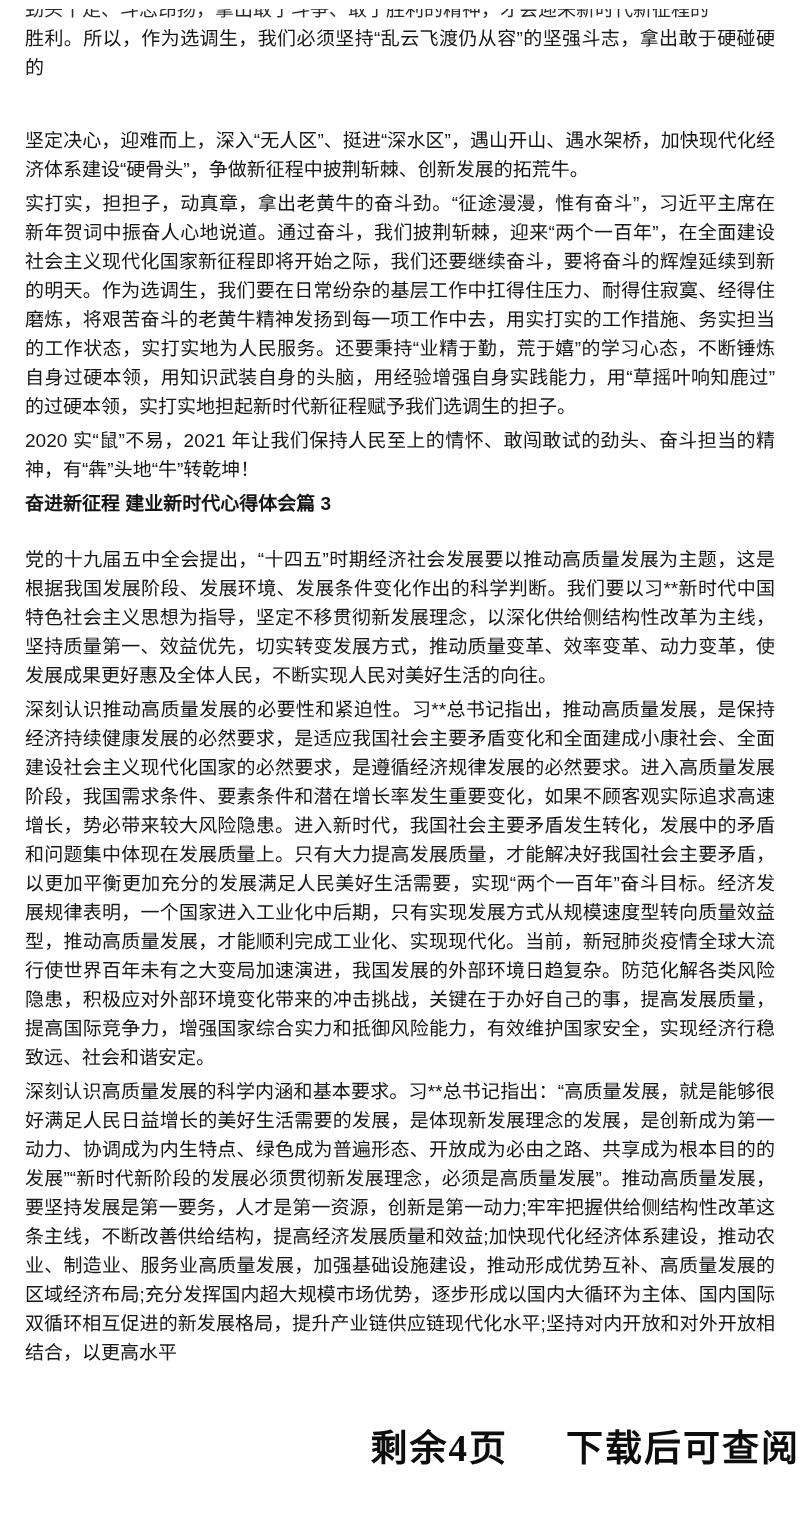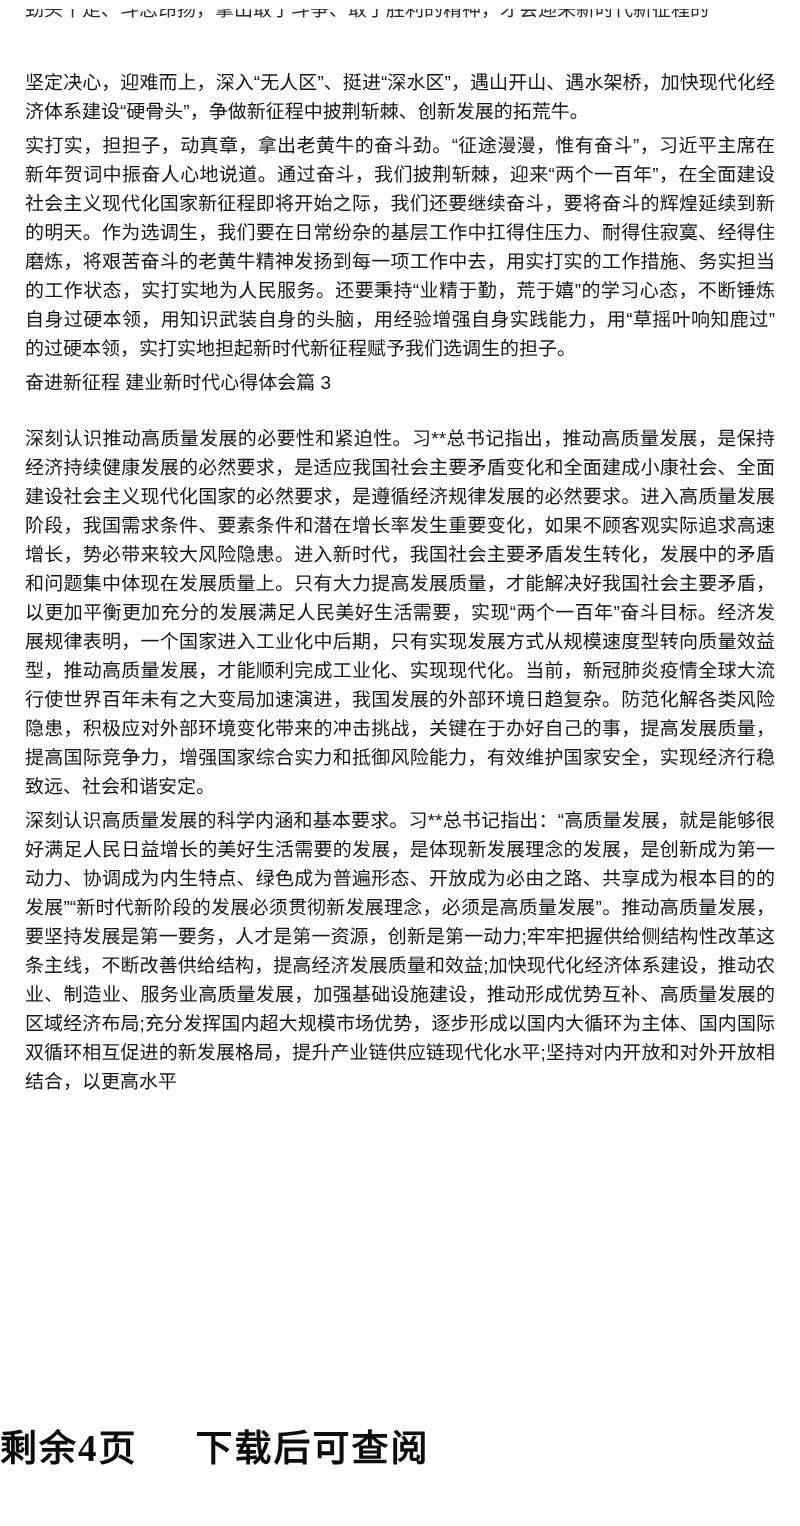--- a/index.html
+++ b/index.html
@@ -38,28 +38,28 @@
   .clipped-line p {
     margin: -14px 0 0 0;
     white-space: nowrap;
     color: #2a2a2a;
   }
   .para-gap-large {
     margin-top: 44px !important;
   }
   .section-heading {
     margin: 0 0 27px 0 !important;
-    font-weight: 400;
+    font-weight: 700;
   }
   .footer-banner {
     position: absolute;
     left: 0;
     top: 1418px;
     width: 100%;
-    text-align: left;
+    text-align: right;
     font-weight: 700;
     font-size: 37px;
     letter-spacing: 2px;
     color: #0d0d0d;
     font-family: "Liberation Serif", "DejaVu Serif", serif;
   }
   .footer-banner .remaining {
     margin-right: 58px;
   }
 </style>
@@ -67,28 +67,31 @@
 <body>
 
 <div class="page">
 
   <div class="doc-body">
 
     <div class="clipped-line">
       <p>劲头十足、斗志昂扬，拿出敢于斗争、敢于胜利的精神，才会迎来新时代新征程的</p>
     </div>
 
+    <p>胜利。所以，作为选调生，我们必须坚持“乱云飞渡仍从容”的坚强斗志，拿出敢于硬碰硬的</p>
 
     <p class="para-gap-large">坚定决心，迎难而上，深入“无人区”、挺进“深水区”，遇山开山、遇水架桥，加快现代化经济体系建设“硬骨头”，争做新征程中披荆斩棘、创新发展的拓荒牛。</p>
 
     <p>实打实，担担子，动真章，拿出老黄牛的奋斗劲。“征途漫漫，惟有奋斗”，习近平主席在新年贺词中振奋人心地说道。通过奋斗，我们披荆斩棘，迎来“两个一百年”，在全面建设社会主义现代化国家新征程即将开始之际，我们还要继续奋斗，要将奋斗的辉煌延续到新的明天。作为选调生，我们要在日常纷杂的基层工作中扛得住压力、耐得住寂寞、经得住磨炼，将艰苦奋斗的老黄牛精神发扬到每一项工作中去，用实打实的工作措施、务实担当的工作状态，实打实地为人民服务。还要秉持“业精于勤，荒于嬉”的学习心态，不断锤炼自身过硬本领，用知识武装自身的头脑，用经验增强自身实践能力，用“草摇叶响知鹿过”的过硬本领，实打实地担起新时代新征程赋予我们选调生的担子。</p>
 
+    <p>2020 实“鼠”不易，2021 年让我们保持人民至上的情怀、敢闯敢试的劲头、奋斗担当的精神，有“犇”头地“牛”转乾坤！</p>
 
     <p class="section-heading">奋进新征程 建业新时代心得体会篇 3</p>
 
+    <p>党的十九届五中全会提出，“十四五”时期经济社会发展要以推动高质量发展为主题，这是根据我国发展阶段、发展环境、发展条件变化作出的科学判断。我们要以习**新时代中国特色社会主义思想为指导，坚定不移贯彻新发展理念，以深化供给侧结构性改革为主线，坚持质量第一、效益优先，切实转变发展方式，推动质量变革、效率变革、动力变革，使发展成果更好惠及全体人民，不断实现人民对美好生活的向往。</p>
 
 
     <p>深刻认识推动高质量发展的必要性和紧迫性。习**总书记指出，推动高质量发展，是保持经济持续健康发展的必然要求，是适应我国社会主要矛盾变化和全面建成小康社会、全面建设社会主义现代化国家的必然要求，是遵循经济规律发展的必然要求。进入高质量发展阶段，我国需求条件、要素条件和潜在增长率发生重要变化，如果不顾客观实际追求高速增长，势必带来较大风险隐患。进入新时代，我国社会主要矛盾发生转化，发展中的矛盾和问题集中体现在发展质量上。只有大力提高发展质量，才能解决好我国社会主要矛盾，以更加平衡更加充分的发展满足人民美好生活需要，实现“两个一百年”奋斗目标。经济发展规律表明，一个国家进入工业化中后期，只有实现发展方式从规模速度型转向质量效益型，推动高质量发展，才能顺利完成工业化、实现现代化。当前，新冠肺炎疫情全球大流行使世界百年未有之大变局加速演进，我国发展的外部环境日趋复杂。防范化解各类风险隐患，积极应对外部环境变化带来的冲击挑战，关键在于办好自己的事，提高发展质量，提高国际竞争力，增强国家综合实力和抵御风险能力，有效维护国家安全，实现经济行稳致远、社会和谐安定。</p>
 
     <p>深刻认识高质量发展的科学内涵和基本要求。习**总书记指出：“高质量发展，就是能够很好满足人民日益增长的美好生活需要的发展，是体现新发展理念的发展，是创新成为第一动力、协调成为内生特点、绿色成为普遍形态、开放成为必由之路、共享成为根本目的的发展”“新时代新阶段的发展必须贯彻新发展理念，必须是高质量发展”。推动高质量发展，要坚持发展是第一要务，人才是第一资源，创新是第一动力;牢牢把握供给侧结构性改革这条主线，不断改善供给结构，提高经济发展质量和效益;加快现代化经济体系建设，推动农业、制造业、服务业高质量发展，加强基础设施建设，推动形成优势互补、高质量发展的区域经济布局;充分发挥国内超大规模市场优势，逐步形成以国内大循环为主体、国内国际双循环相互促进的新发展格局，提升产业链供应链现代化水平;坚持对内开放和对外开放相结合，以更高水平</p>
 
   </div>
 
   <div class="footer-banner">
     <span class="remaining">剩余4页</span><span>下载后可查阅</span>

